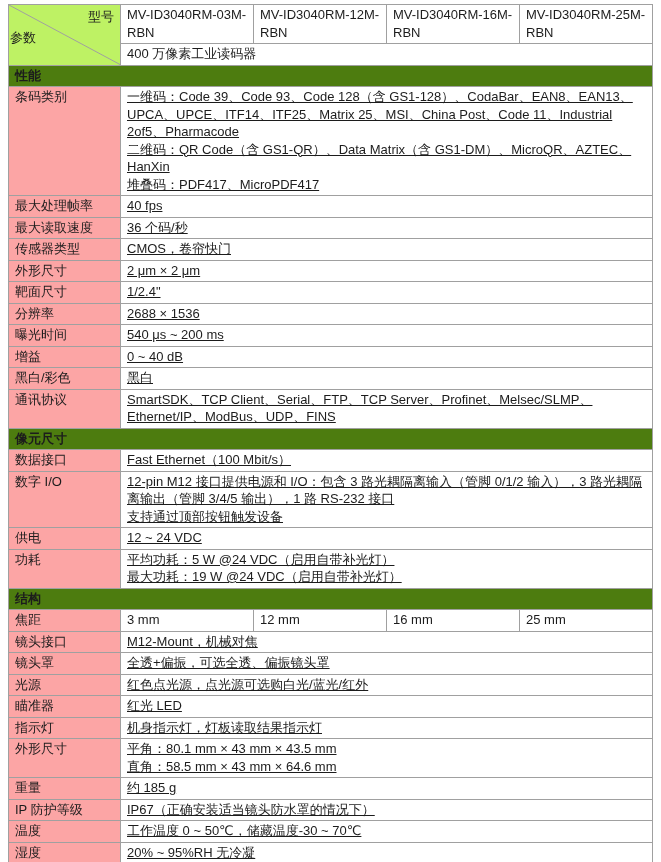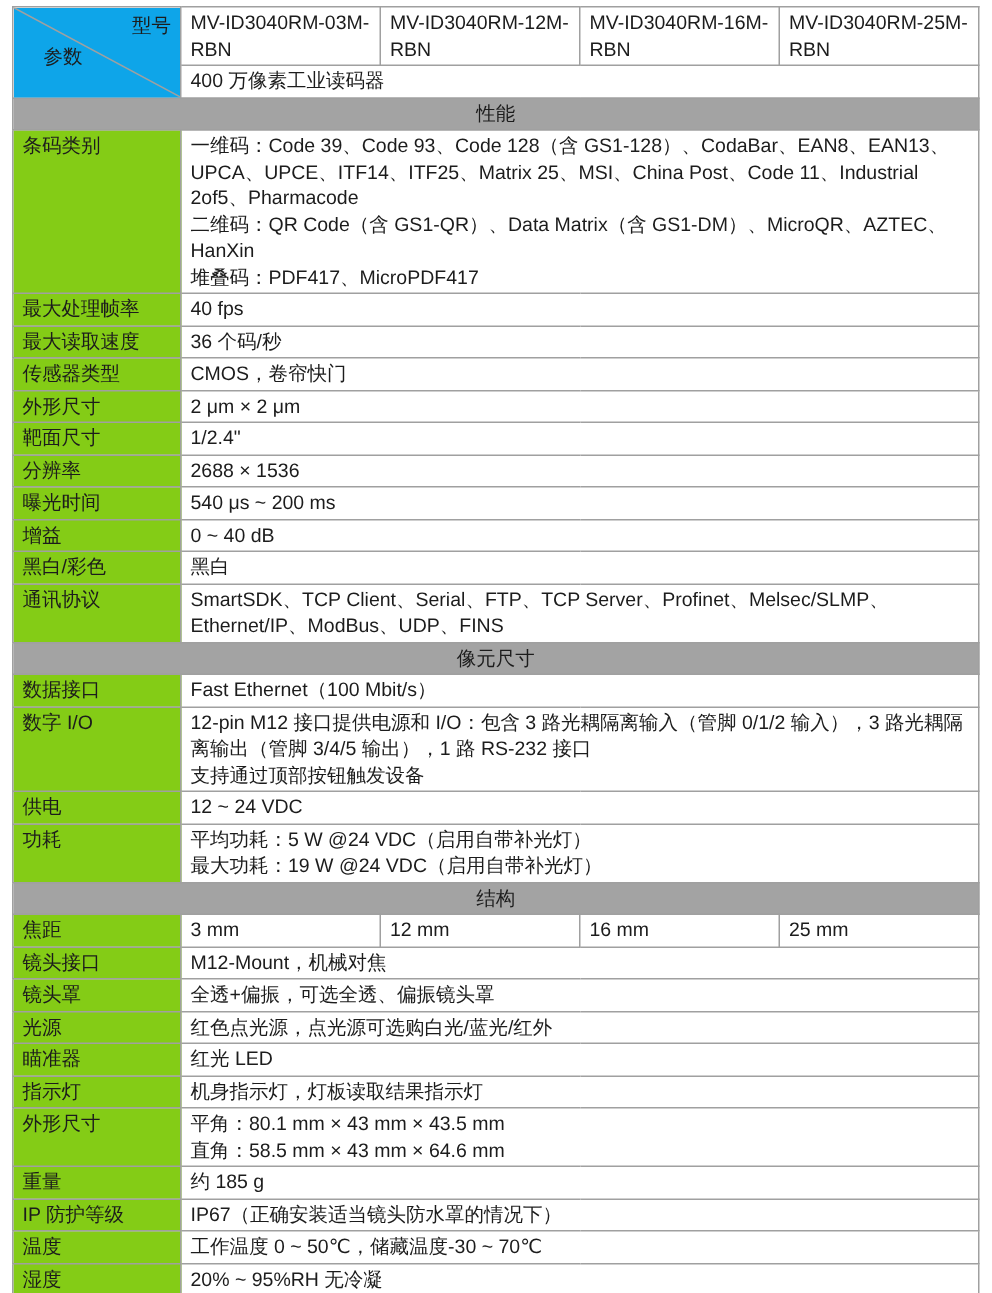--- a/index.html
+++ b/index.html
@@ -19,45 +19,44 @@
   col.c-label{width:112px;}
   col.c-model{width:133px;}
   td{
     border:1px solid #a0a0a0;
     padding:1px 6px 2px 6px;
     line-height:17.5px;
     vertical-align:top;
     word-break:break-word;
   }
   td.lbl{
-    background:#84cc16;
+    background:#fca5a5;
   }
   tr.sec td{
-    font-weight:normal;
-    background:#a3a3a3;
-    text-align:center;
+    font-weight:bold;
+    background:#4d7c0f;
   }
   td.model{background:#ffffff;}
   td.fam{background:#ffffff;}
   td.corner{
-    background:#0ea5e9;
+    background:#bef264;
     position:relative;
     padding:12px;
   }
   .corner svg.diag{
     position:absolute;left:0;top:0;width:100%;height:100%;
     display:block;
   }
   .corner .ct{
     position:absolute;top:3px;right:6px;
   }
   .corner .cb{
-    position:absolute;top:24px;left:20px;
-  }
-  td.val div{margin:0;}
+    position:absolute;top:24px;left:1px;
+  }
+  td.val div{margin:0;text-decoration:underline;}
 </style>
 </head>
 <body>
 
 <div class="sheet">
 <table class="spec">
 <colgroup>
   <col class="c-label">
         <col class="c-model">
         <col class="c-model">

